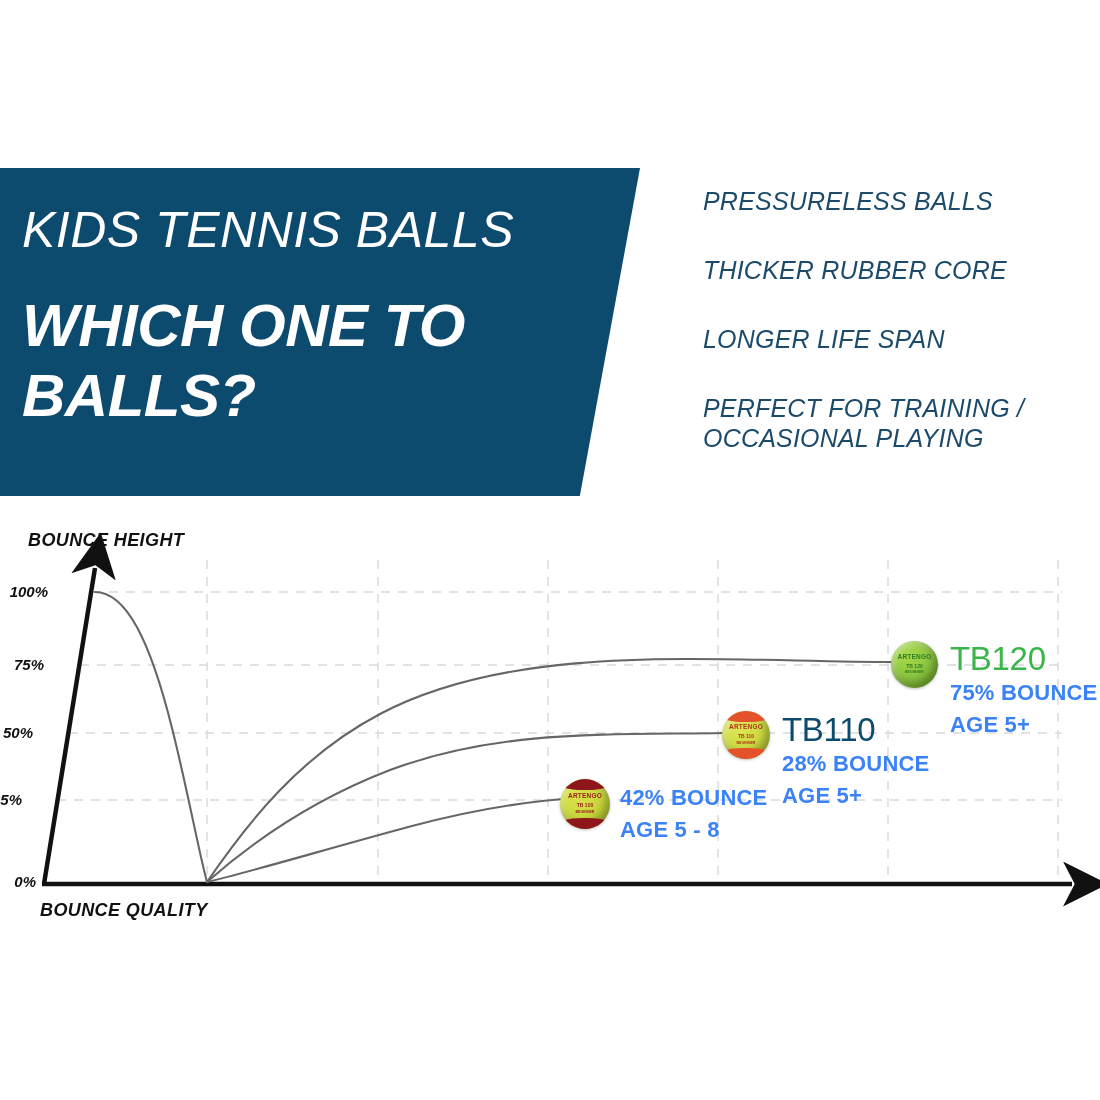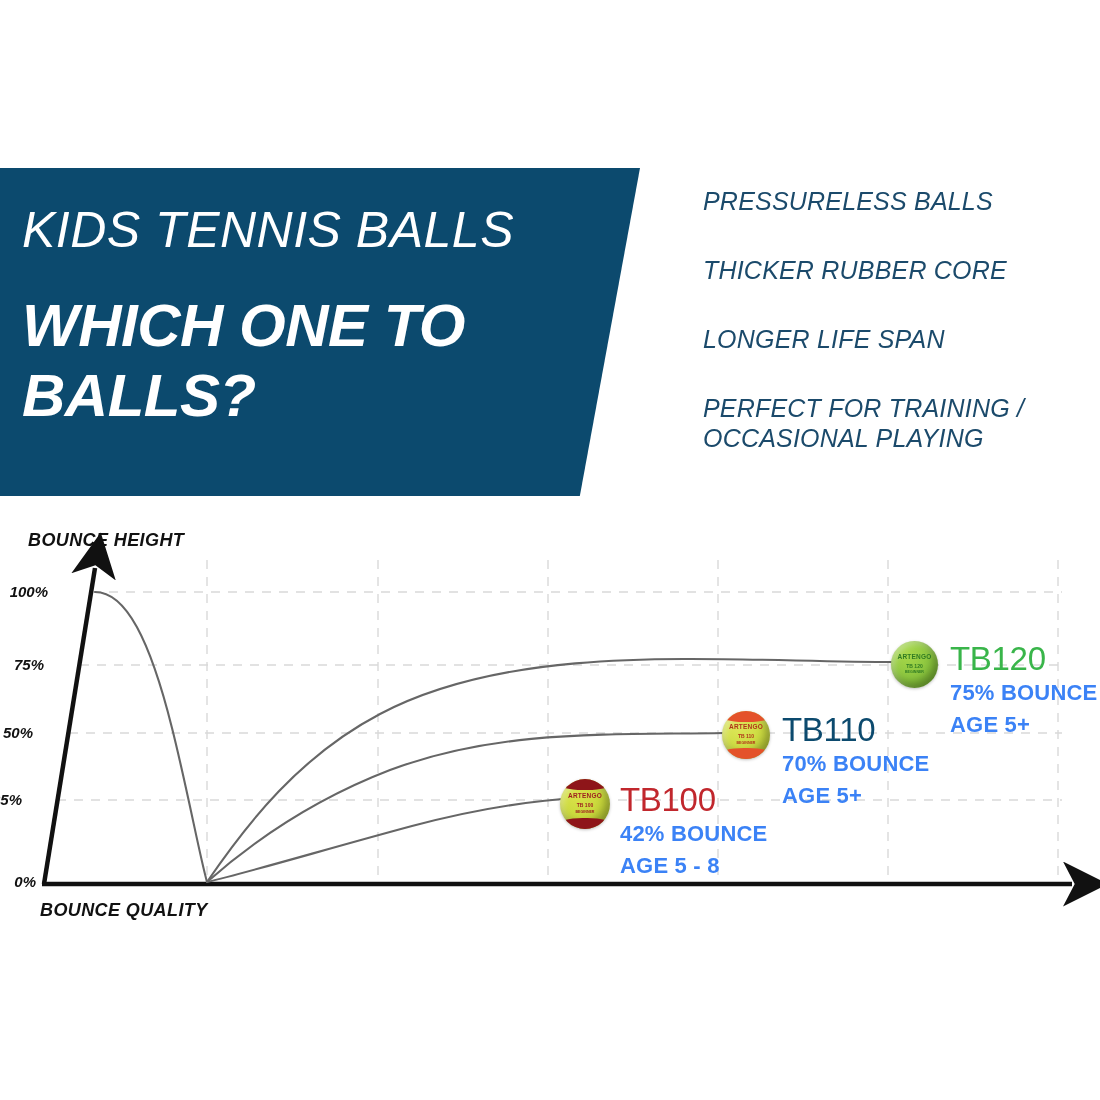--- a/index.html
+++ b/index.html
@@ -295,34 +295,33 @@
 OCCASIONAL PLAYING</div>
 </div>
 
 <div class="ball ball-tb100" style="left:560px; top:779px; width:50px; height:50px;">
   <span class="seam"></span>
   <span class="brand">ARTENGO</span>
   <span class="model">TB 100</span>
   <span class="sub">BEGINNER</span>
 </div>
 <div class="ball-label" style="left:620px; top:782px;">
-  <div class="code red">TB100</div>
   <div class="bounce">42% BOUNCE</div>
   <div class="age">AGE 5 - 8</div>
 </div>
 
 <div class="ball ball-tb110" style="left:722px; top:711px; width:48px; height:48px;">
   <span class="seam"></span>
   <span class="brand">ARTENGO</span>
   <span class="model">TB 110</span>
   <span class="sub">BEGINNER</span>
 </div>
 <div class="ball-label" style="left:782px; top:712px;">
   <div class="code orange">TB110</div>
-  <div class="bounce">70% BOUNCE</div>
+  <div class="bounce">28% BOUNCE</div>
   <div class="age">AGE 5+</div>
 </div>
 
 <div class="ball ball-tb120" style="left:891px; top:641px; width:47px; height:47px;">
   <span class="seam"></span>
   <span class="brand">ARTENGO</span>
   <span class="model">TB 120</span>
   <span class="sub">BEGINNER</span>
 </div>
 <div class="ball-label" style="left:950px; top:641px;">

